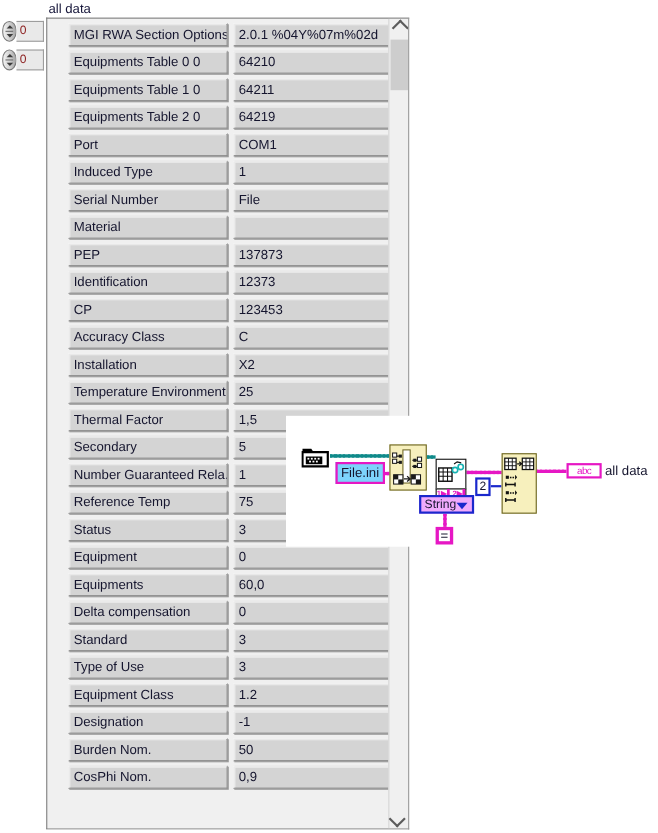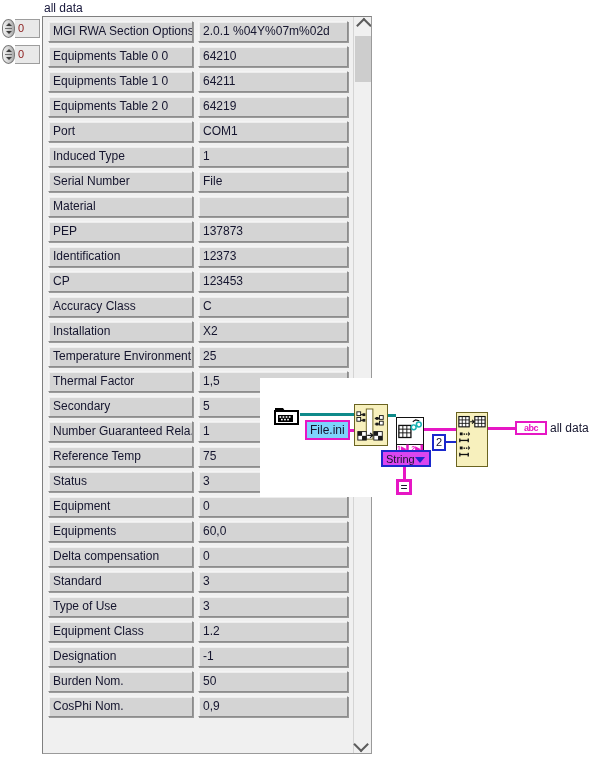--- a/index.html
+++ b/index.html
@@ -84,21 +84,21 @@
     background: #f0f0f0;
     border: 1px solid #9a9a9a;
     border-top-color: #7f7f7f;
     border-left-color: #7f7f7f;
     box-sizing: border-box;
     overflow: hidden;
   }
 
   #rows-viewport {
     position: absolute;
-    left: 0; top: 0;
+    left: 14px; top: 0;
     width: 310px;
     height: 100%;
     overflow: hidden;
     padding: 4px 0 0 5px;
     box-sizing: border-box;
   }
 
   .kv-row {
     height: 25px;
     display: flex;
@@ -228,21 +228,21 @@
     border: 1px solid #111111;
     box-sizing: border-box;
   }
 
   
   #string-enum {
     position: absolute;
     left: 381px; top: 450px;
     width: 50px; height: 17px;
     border: 2px solid #1a28cc;
-    background: #d946ef;
+    background: #f0abfc;
     box-sizing: border-box;
     display: flex;
     align-items: center;
     padding-left: 3px;
     font-size: 11px;
     color: #15152e;
   }
   #string-enum .caret {
     position: absolute;
     right: 4px; top: 5px;
@@ -282,21 +282,21 @@
 
   
   #output-terminal {
     position: absolute;
     left: 515px; top: 421px;
     width: 32px; height: 14px;
     border: 2px solid #e617c4;
     background: #ffffff;
     box-sizing: border-box;
     font-size: 9px;
-    font-weight: bold;
+    font-weight: normal;
     color: #e617c4;
     line-height: 10px;
     text-align: center;
     letter-spacing: -0.5px;
   }
   #output-terminal-label {
     position: absolute;
     left: 550px; top: 421px;
     font-size: 12px;
     color: #15152e;

